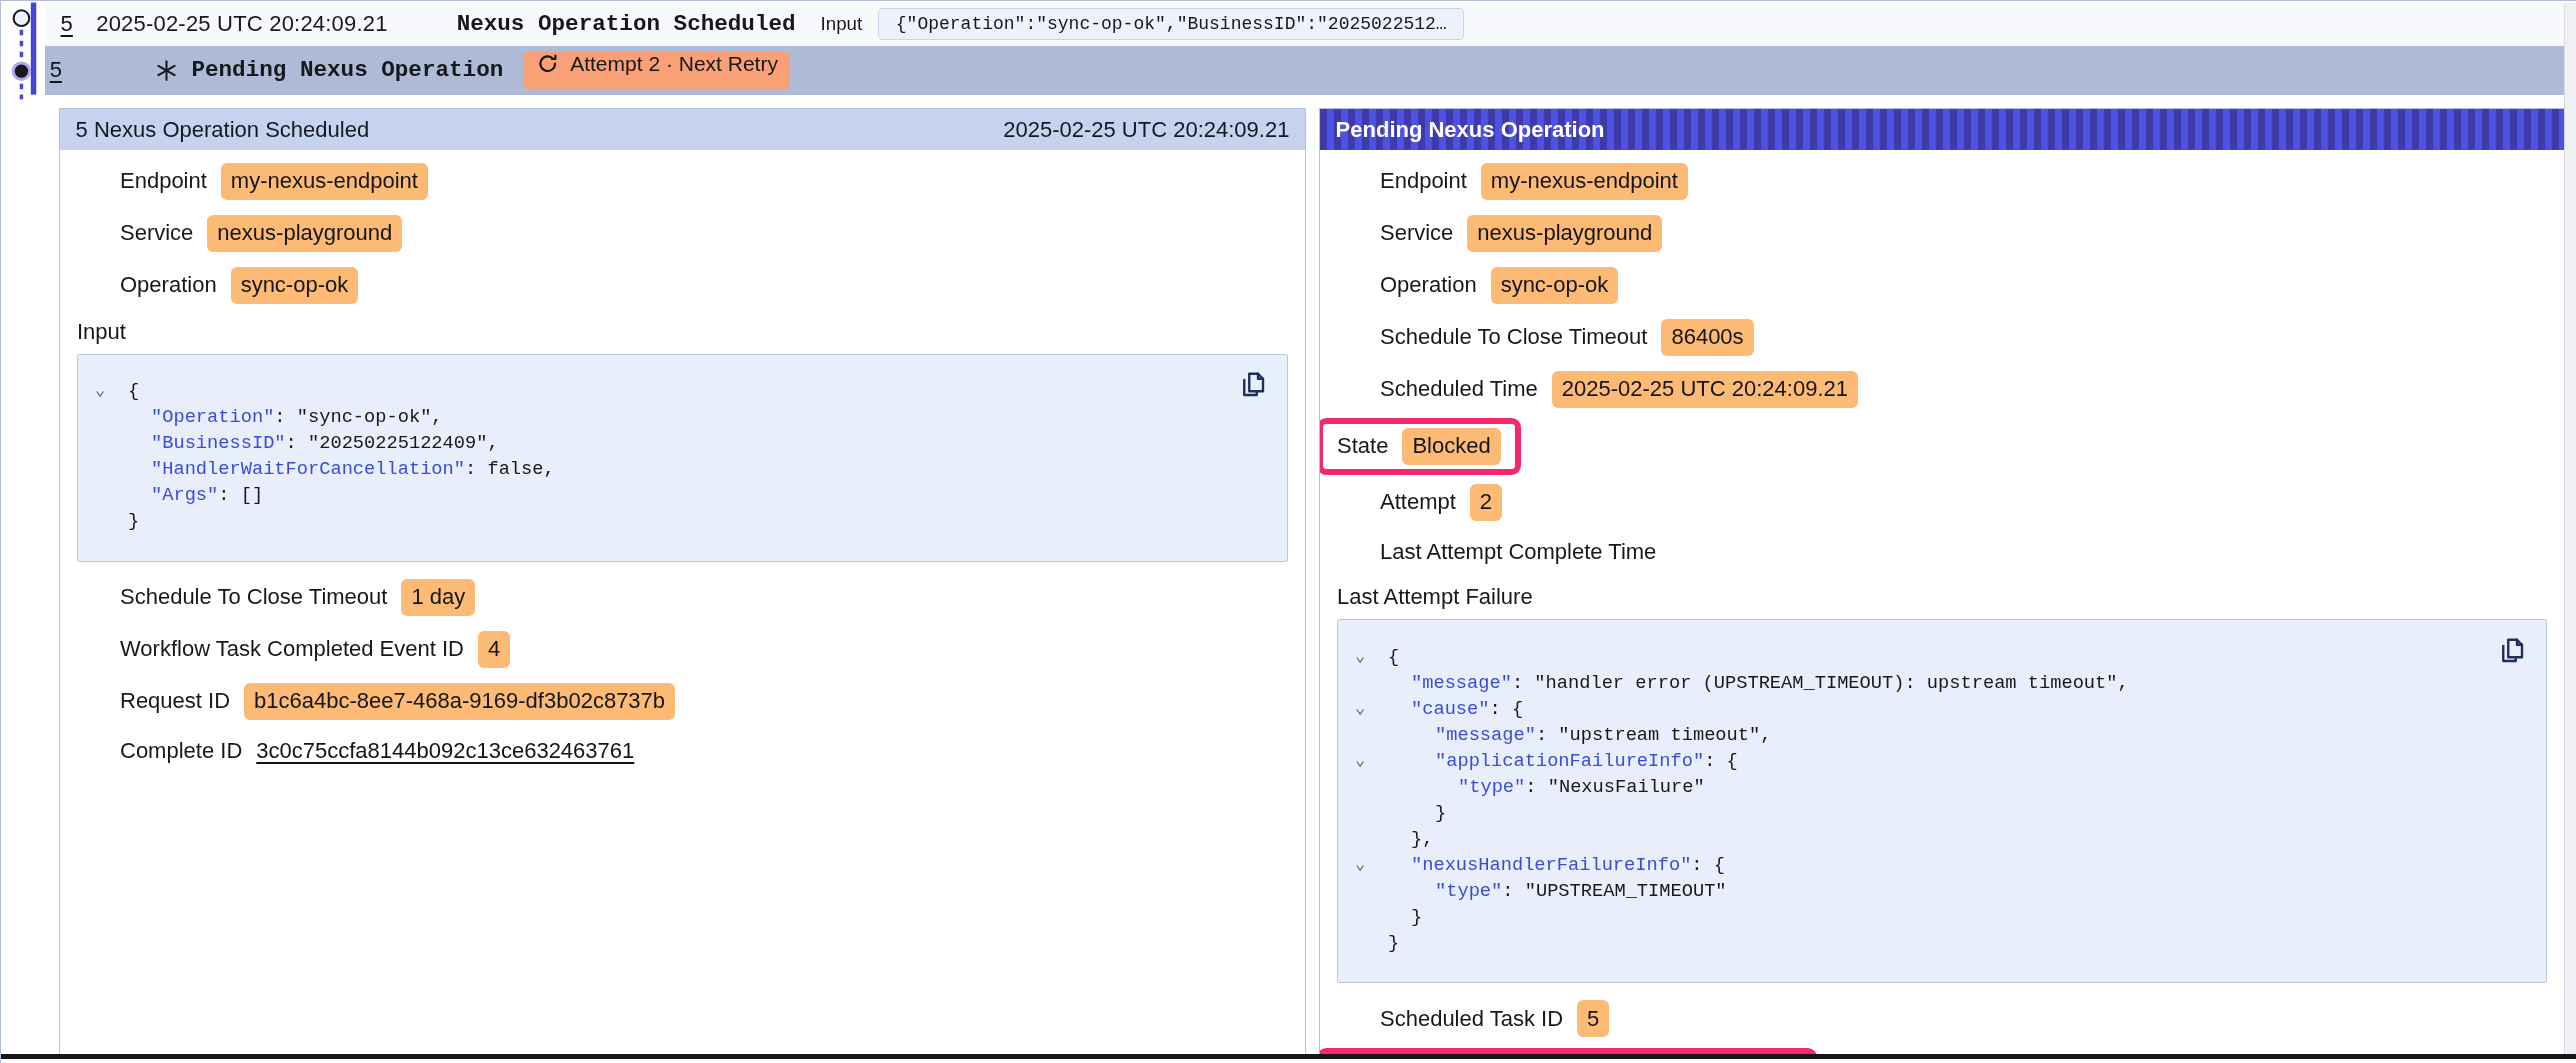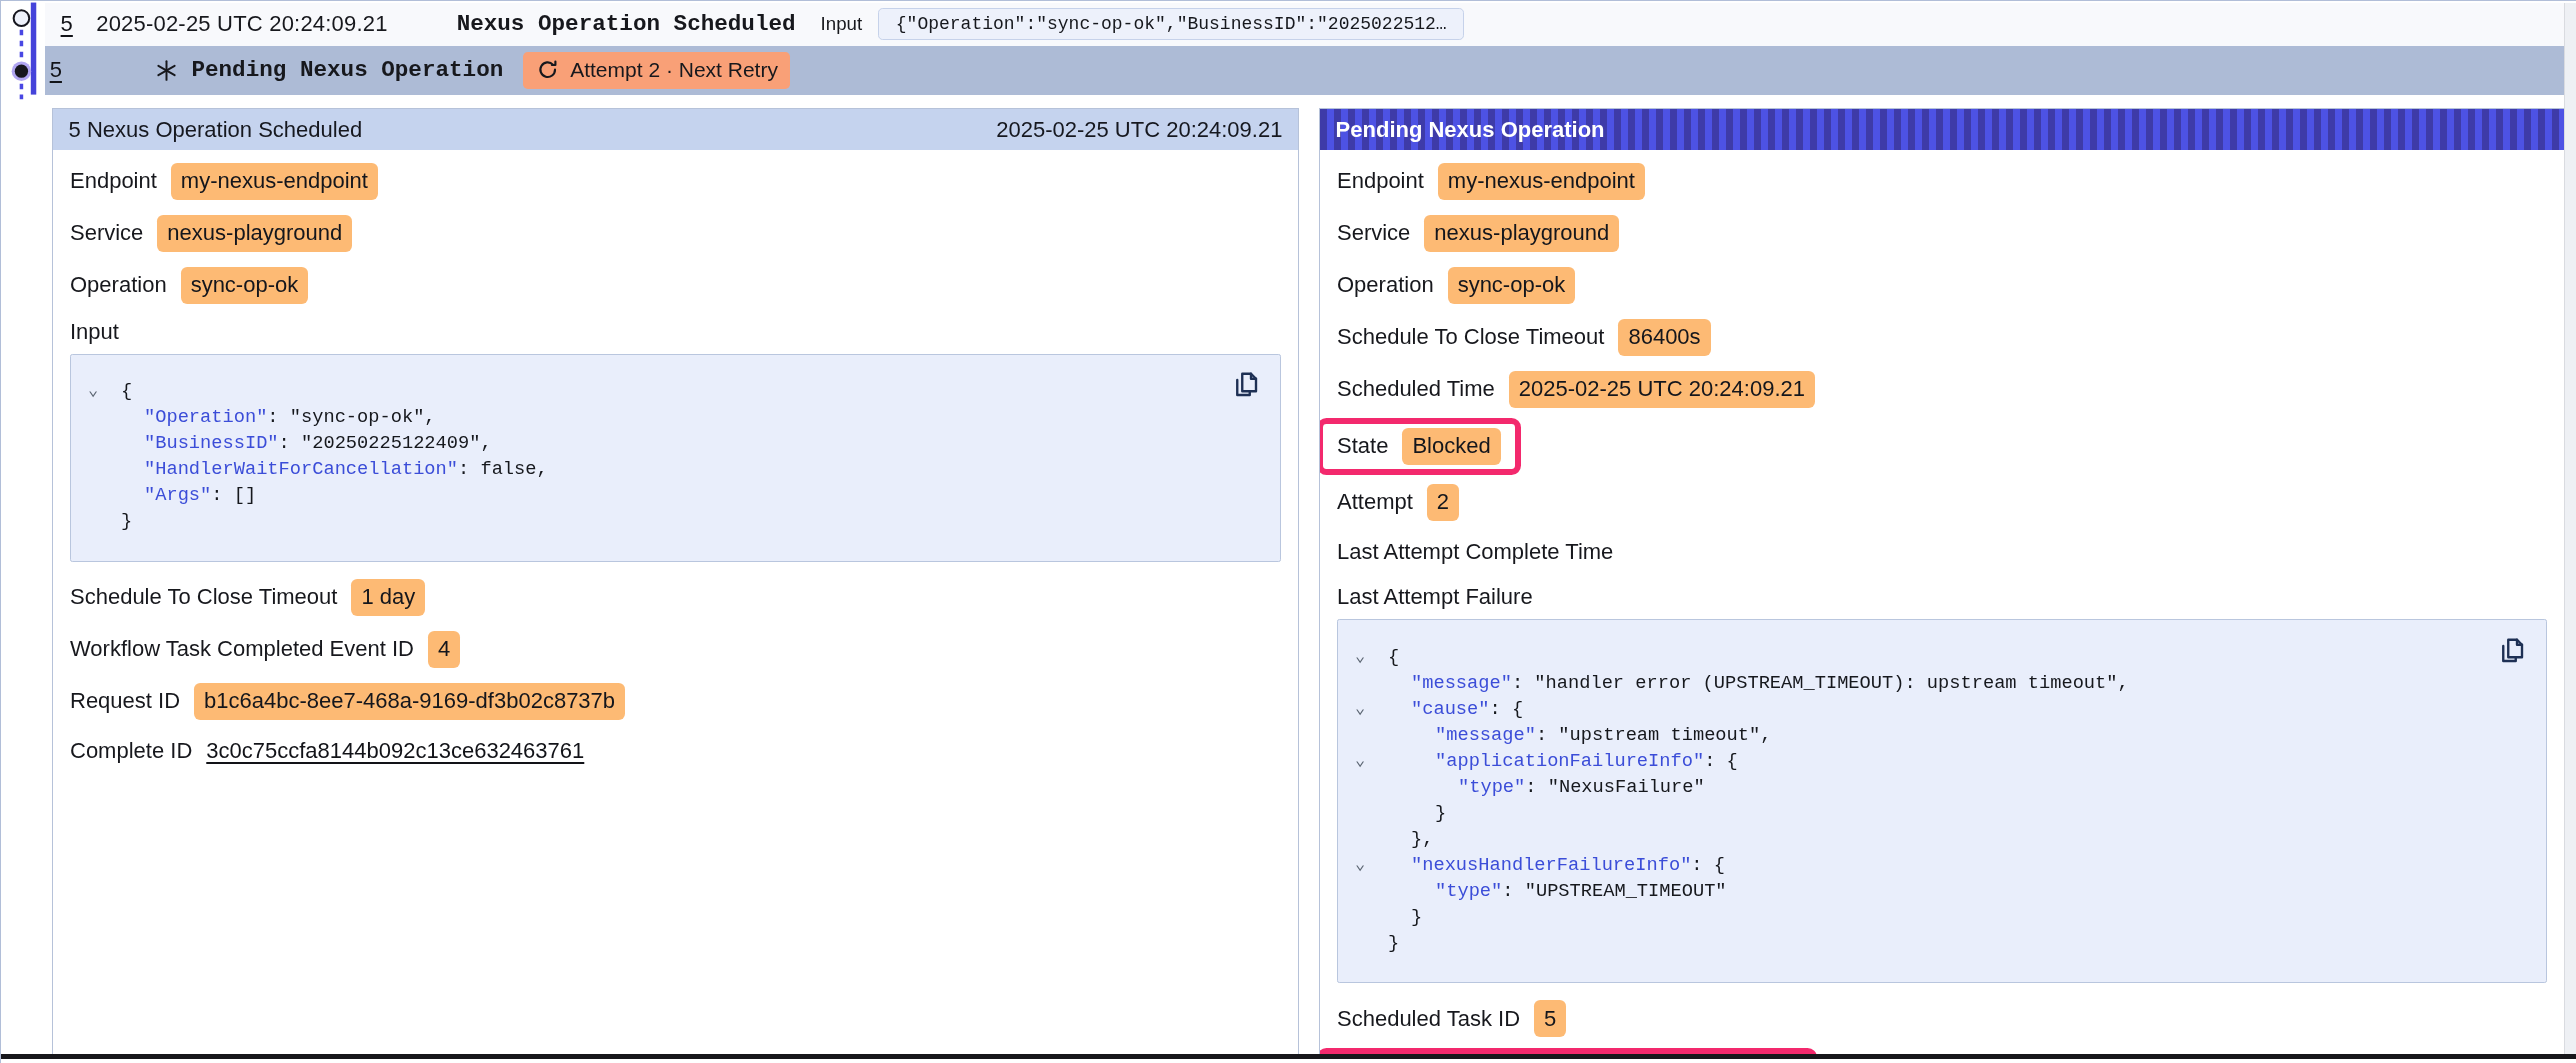--- a/index.html
+++ b/index.html
@@ -22,37 +22,37 @@
   .row1 .ev-time{margin-right:69px;letter-spacing:0.2px;}
   .ev-title{font-weight:600;font-size:22.6px;font-family:Liberation Mono, monospace;}
   .row1 .ev-title{margin-right:25px;}
   .inline-input-label{font-size:18.7px;margin-right:15.6px;}
   .preview-chip{font-family:"Liberation Mono",monospace;font-size:18px;background:#edf1fb;
         border:1.6px solid #c6d2ea;border-radius:4.7px;padding:4.7px 17px;max-width:550px;
         overflow:hidden;text-overflow:clip;color:#16181d;}
   .row2 .ev-id{margin-right:92px;}
   .asterisk{margin-right:12.5px;display:flex;align-items:center;}
   .row2 .ev-title{margin-right:20px;}
-  .retry-badge{display:flex;align-items:center;gap:11px;background:#f9a077;border-radius:4.7px;
+  .retry-badge{display:flex;gap:11px;background:#f9a077;border-radius:4.7px;
         height:37px;padding:0 12.5px;font-size:21px;color:#17181d;}
 
   
   .panel{position:absolute;top:107px;height:947px;box-sizing:border-box;
          border:1.6px solid #b6c2d9;background:#fff;overflow:hidden;}
-  .panel-left{left:51px;width:1247px;}
+  .panel-left{left:58px;width:1247px;}
   .panel-right{left:1318px;width:1246px;}
   .panel-header{height:41px;display:flex;align-items:center;justify-content:space-between;
         padding:0 15.6px;font-size:22px;font-weight:500;}
   .panel-left .panel-header{background:#c5d3ee;color:#16181f;}
   .panel-right .panel-header{color:#ffffff;font-weight:600;
         background:repeating-linear-gradient(90deg,#3e3ba8 0 7px,#4d52e4 7px 14px);}
   .panel-body{padding:12.5px 17px 0 17px;}
 
   .f-row{display:flex;align-items:center;gap:14px;min-height:33px;margin-bottom:15px;
-         width:max-content;font-size:22px;}
+         width:max-content;font-size:22px;margin-left:43px;}
   .f-label{color:#17181d;}
   .chip{background:#fdba74;border-radius:6.2px;padding:5.5px 10px;color:#14161c;}
   .link-value{text-decoration:underline;text-underline-offset:3.9px;text-decoration-thickness:1.6px;
          color:#121318;cursor:pointer;}
   .f-row.hl{border:6.2px solid #f3296d;border-radius:9.4px;padding:3.9px 14px;margin-left:-20px;
          margin-top:-4.7px;margin-bottom:9.4px;}
   .section-label{font-size:22px;margin:4.7px 0 9.4px;}
 
   .code-block{position:relative;background:#e9eefb;border:1.6px solid #b9c6de;border-radius:2.3px;
         padding:23.4px 23.4px 26.5px 0;margin-bottom:17px;font-family:"Liberation Mono",monospace;

